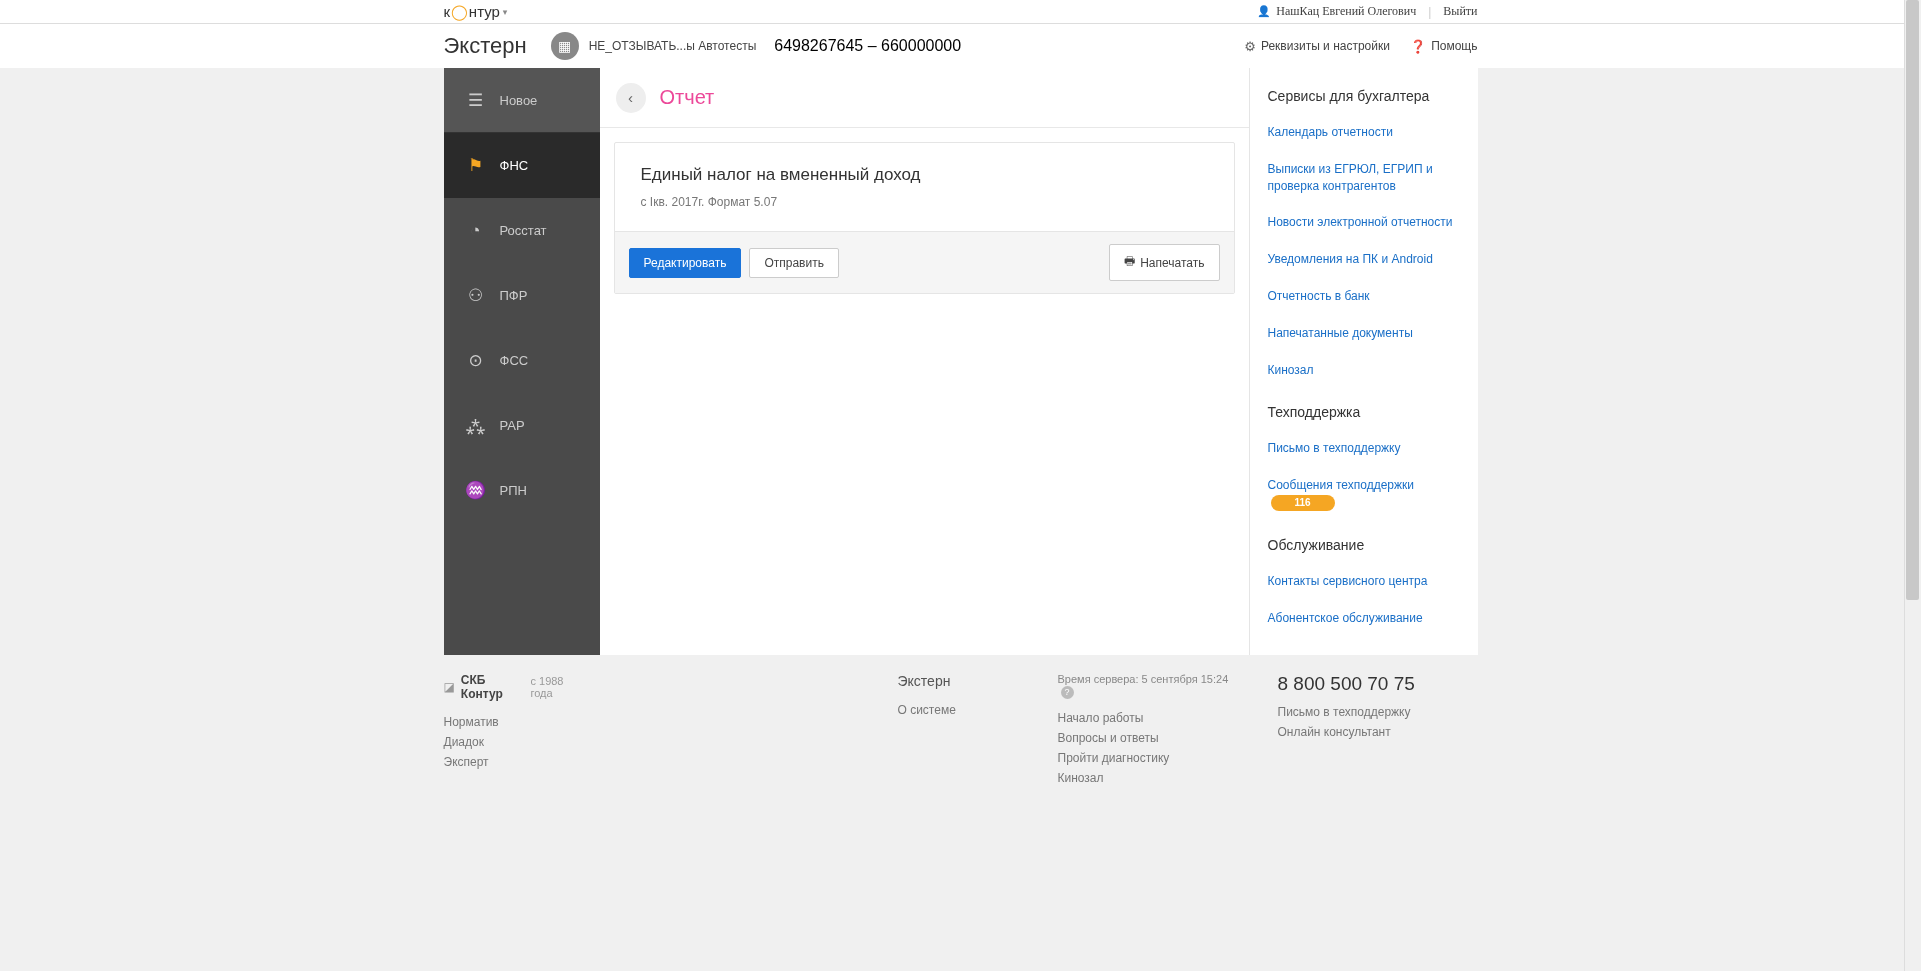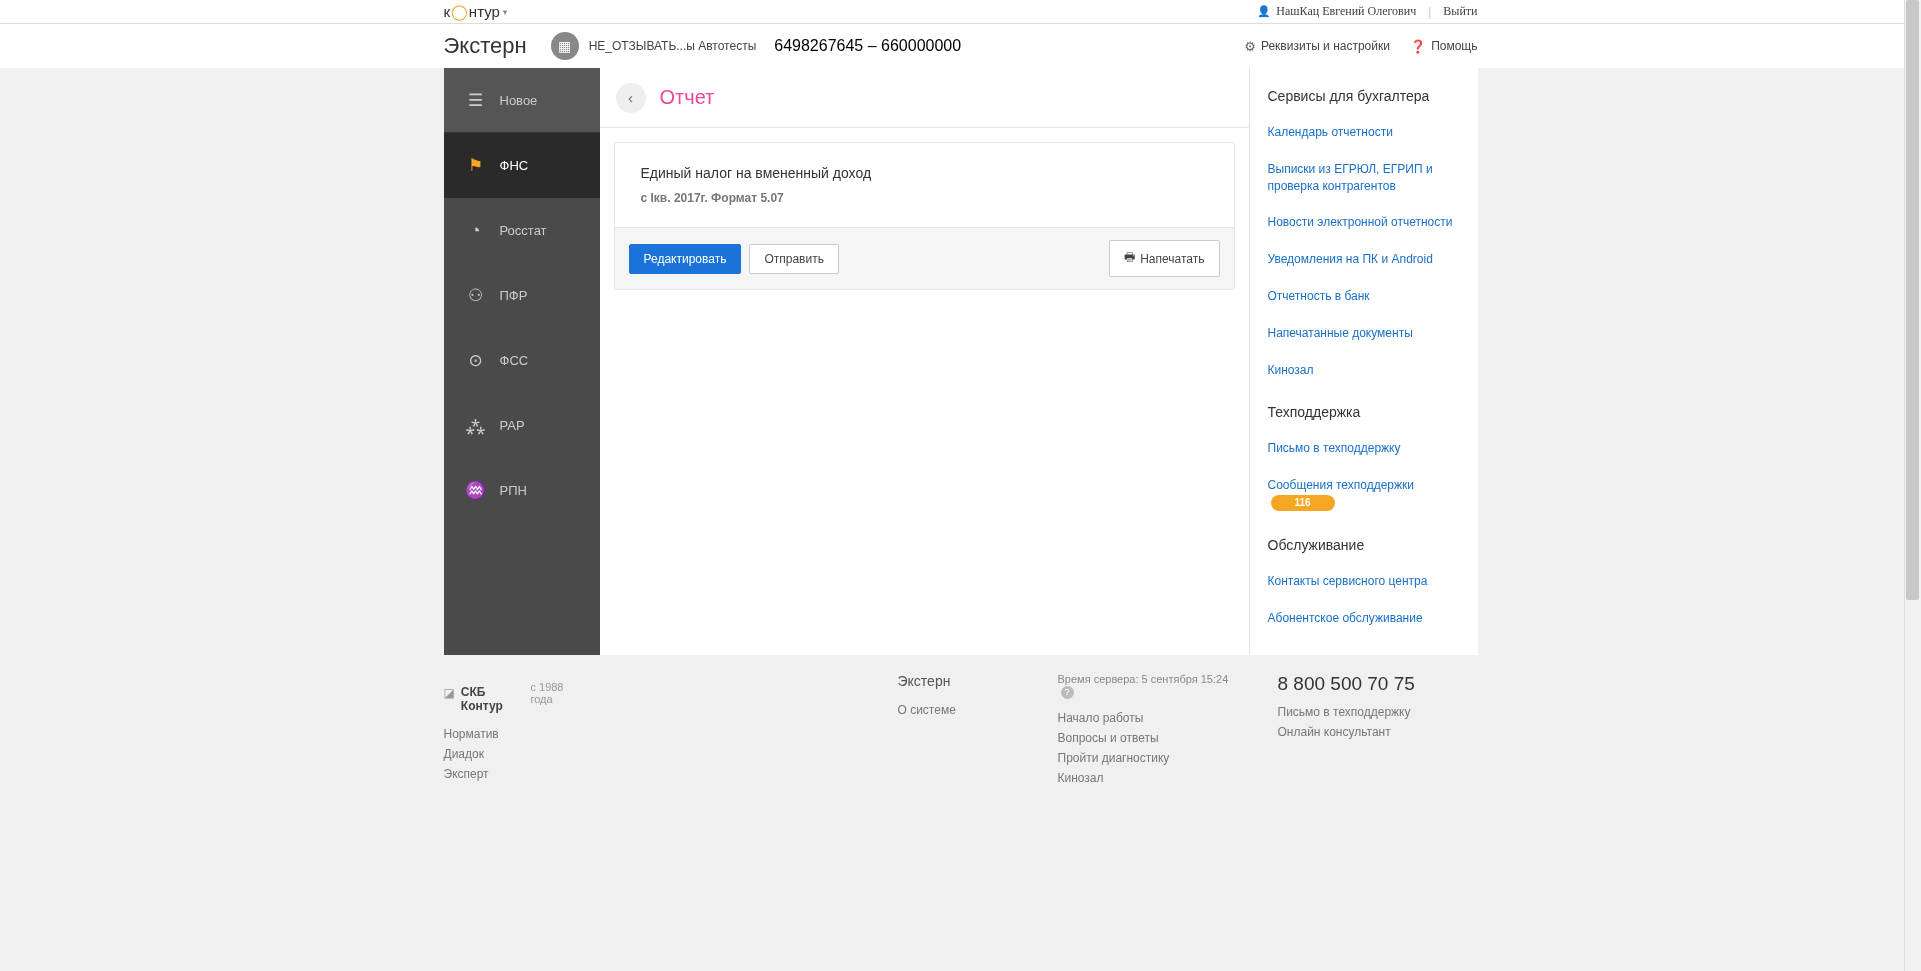--- a/index.html
+++ b/index.html
@@ -39,40 +39,40 @@
 .side-item .s-icon{width:20px;text-align:center;font-size:17px;}
 .side-item.active .s-icon{color:#f5a623;}
 
 .content-col{flex:1;background:#fff;border-right:1px solid #e5e5e5;}
 .content-header{height:60px;display:flex;align-items:center;padding:0 16px;border-bottom:1px solid #e8e8e8;gap:14px;}
 .back-btn{width:30px;height:30px;border-radius:50%;background:#eee;display:flex;align-items:center;justify-content:center;color:#666;font-size:15px;cursor:pointer;}
 .content-title{font-size:20px;color:#ec4899;font-weight:300;}
 
 .card{margin:14px;border:1px solid #e5e5e5;border-radius:2px;background:#fff;}
 .card-body{padding:22px 26px;}
-.card-title{font-size:14px;color:#333;margin-bottom:10px;font-weight:400;}
-.card-sub{font-size:12px;color:#777;font-weight:bold;}
+.card-title{font-size:17px;color:#333;margin-bottom:10px;font-weight:400;}
+.card-sub{font-size:12px;color:#777;}
 .card-actions{background:#f5f5f5;border-top:1px solid #e5e5e5;padding:12px 14px;display:flex;align-items:center;gap:8px;}
 .btn{padding:7px 14px;border-radius:2px;font-size:12px;cursor:pointer;border:1px solid transparent;}
 .btn-primary{background:#1a73d9;color:#fff;border-color:#1a73d9;}
 .btn-default{background:#fff;color:#444;border-color:#ccc;}
 .btn-print{background:#fff;color:#444;border:1px solid #ccc;display:flex;align-items:center;gap:5px;}
 .actions-spacer{flex:1;}
 
 .right-col{width:228px;background:#fff;padding:20px 18px;}
 .right-section-title{font-size:14px;color:#333;margin-bottom:10px;font-weight:400;}
 .right-link{display:block;color:#1a6fc7;text-decoration:none;font-size:12px;margin-bottom:8px;line-height:1.4;margin-top:20px;}
 .right-gap{height:18px;}
 .badge{display:inline-block;background:#f5a623;color:#fff;border-radius:9px;padding:1px 24px;font-size:10px;margin-left:3px;font-weight:bold;}
 
 
 .footer{width:1034px;margin:0 auto;padding:18px 0 40px;display:flex;font-size:12px;color:#666;}
 .f-col{margin-right:40px;}
 .f-brand{display:flex;align-items:center;margin-bottom:14px;gap:6px;}
-.f-brand-name{font-weight:bold;color:#444;margin-top:12px;}
+.f-brand-name{font-weight:bold;color:#444;}
 .f-brand-year{color:#999;font-size:11px;}
 .f-link{display:block;color:#777;text-decoration:none;margin-bottom:6px;font-size:12px;}
 .f-head{color:#555;font-size:14px;margin-bottom:6px;}
 .f-phone{font-size:19px;color:#333;margin-bottom:10px;}
 .f-srv{color:#888;font-size:11px;margin-bottom:12px;}
 .f-srv .q{display:inline-block;width:13px;height:13px;border-radius:50%;background:#bbb;color:#fff;text-align:center;line-height:13px;font-size:9px;margin-left:3px;}
 
 
 .scrollbar-edge{position:fixed;right:0;top:0;width:17px;height:100%;background:#f0f0f0;border-left:1px solid #ddd;}
 .scrollbar-thumb{position:absolute;top:0;right:2px;width:13px;height:600px;background:#c8c8c8;border-radius:2px;}

